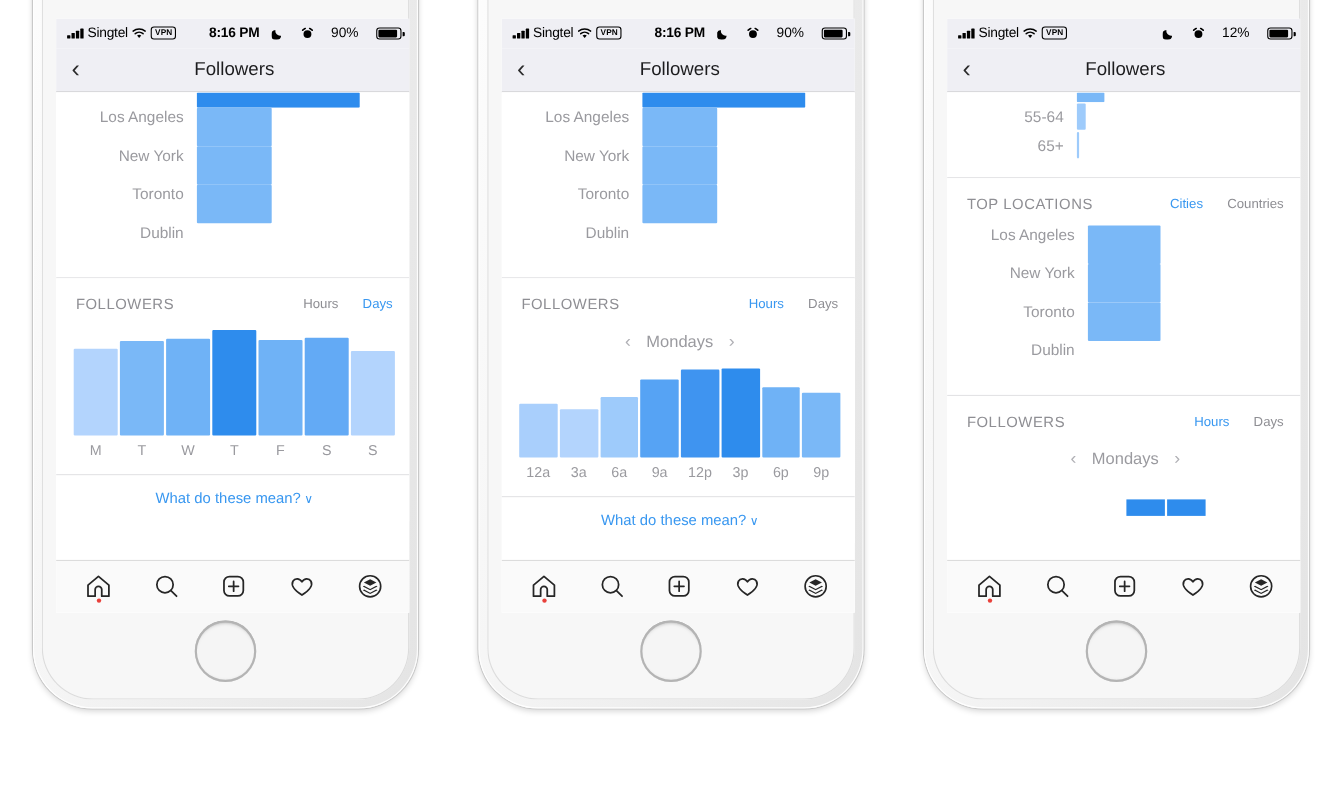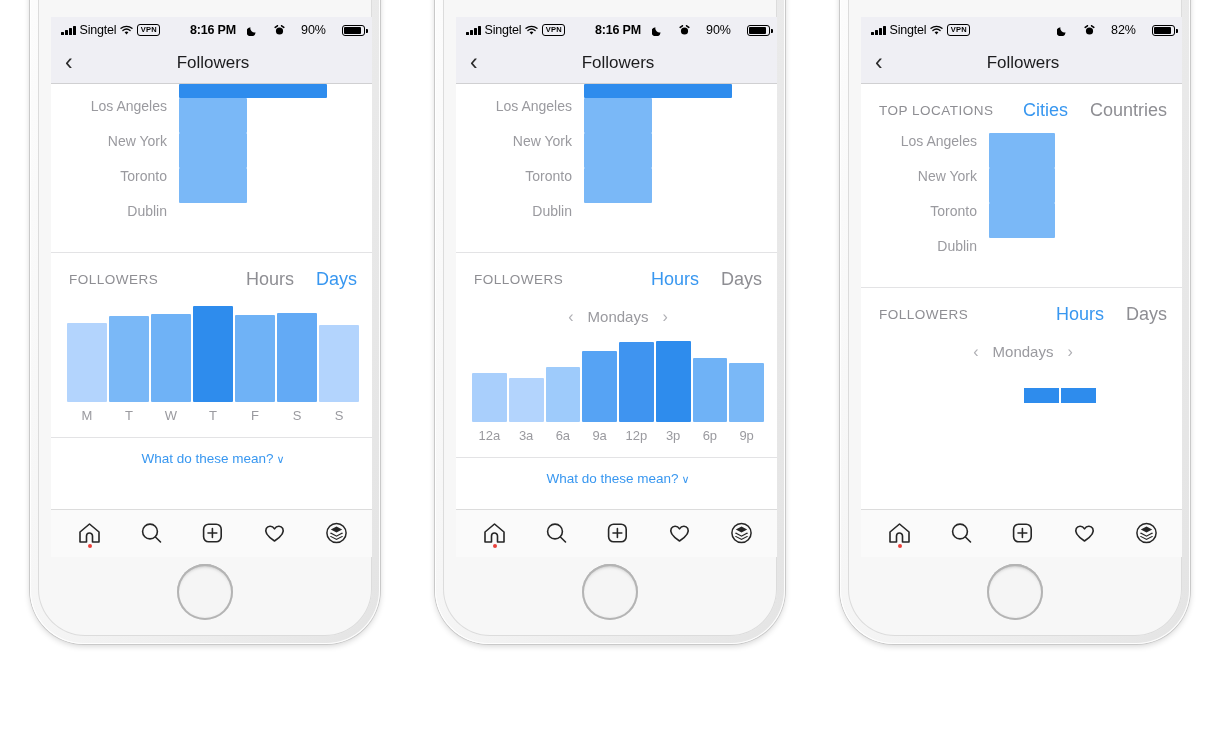--- a/index.html
+++ b/index.html
@@ -158,21 +158,21 @@
 
   .card { background:#fff; border-bottom: .5px solid #e3e3e5; }
   .card-head {
     display:flex; align-items:center;
     padding: 16px 18px 10px;
   }
   .card-title {
     font-size: 13.5px; color:#8e8e93; letter-spacing: .5px;
   }
   .seg { margin-left:auto; display:flex; gap: 22px; }
-  .seg span { font-size:18px; color:#8e8e93; }
+  .seg span { font-size:12px; color:#8e8e93; }
   .seg span.active { color:#3897f0; }
 
   
   .hlist { padding: 2px 0 14px; }
   .hrow {
     display:flex; 
     height: 35px; margin-bottom: 0;
   }
   .hrow + .hrow { margin-top: 0; }
   .hlabel {
@@ -559,34 +559,50 @@
             <span class="vpn">VPN</span>
           </div>
           <div class="sb-right">
             <svg width="11" height="11" viewBox="0 0 11 11">
               <path d="M8.6 7.4 A4.4 4.4 0 0 1 3.4 2.2 A4.6 4.6 0 1 0 8.6 7.4Z" fill="#000"></path>
             </svg>
             <svg width="11" height="11" viewBox="0 0 11 11">
               <circle cx="5.5" cy="6" r="3.6" fill="#000"></circle>
               <path d="M1.2 2.4 L3.4 .8 M9.8 2.4 L7.6 .8" stroke="#000" stroke-width="1.6" stroke-linecap="round"></path>
             </svg>
-            <span>82%</span>
+            <span>12%</span>
             <span class="batt">
                 <span style="width:89%"></span>
               </span>
           </div>
         </div>
 
         <div class="navbar">
           <span class="nav-back">‹</span>
           <span class="nav-title">Followers</span>
         </div>
 
         <div class="content">
 
+          <div class="card">
+            <div style="padding:0 0 16px">
+              <div class="agerow" style="height:9px;align-items:flex-end;overflow:hidden">
+                <span class="agelabel"></span>
+                <span class="agebar" style="width:25px;height:9px;background:#7ab8f7"></span>
+              </div>
+              <div class="agerow">
+                <span class="agelabel">55-64</span>
+                <span class="agebar" style="width:8px;height:24px;background:#9ecbfb"></span>
+              </div>
+              <div class="agerow">
+                <span class="agelabel">65+</span>
+                <span class="agebar" style="width:2px;height:24px;background:#9ecbfb"></span>
+              </div>
+            </div>
+          </div>
 
           <div class="card">
             <div class="card-head">
               <span class="card-title">TOP LOCATIONS</span>
               <span class="seg">
                 <span class="active">Cities</span>
                 <span>Countries</span>
               </span>
             </div>
             <div class="hlist">

